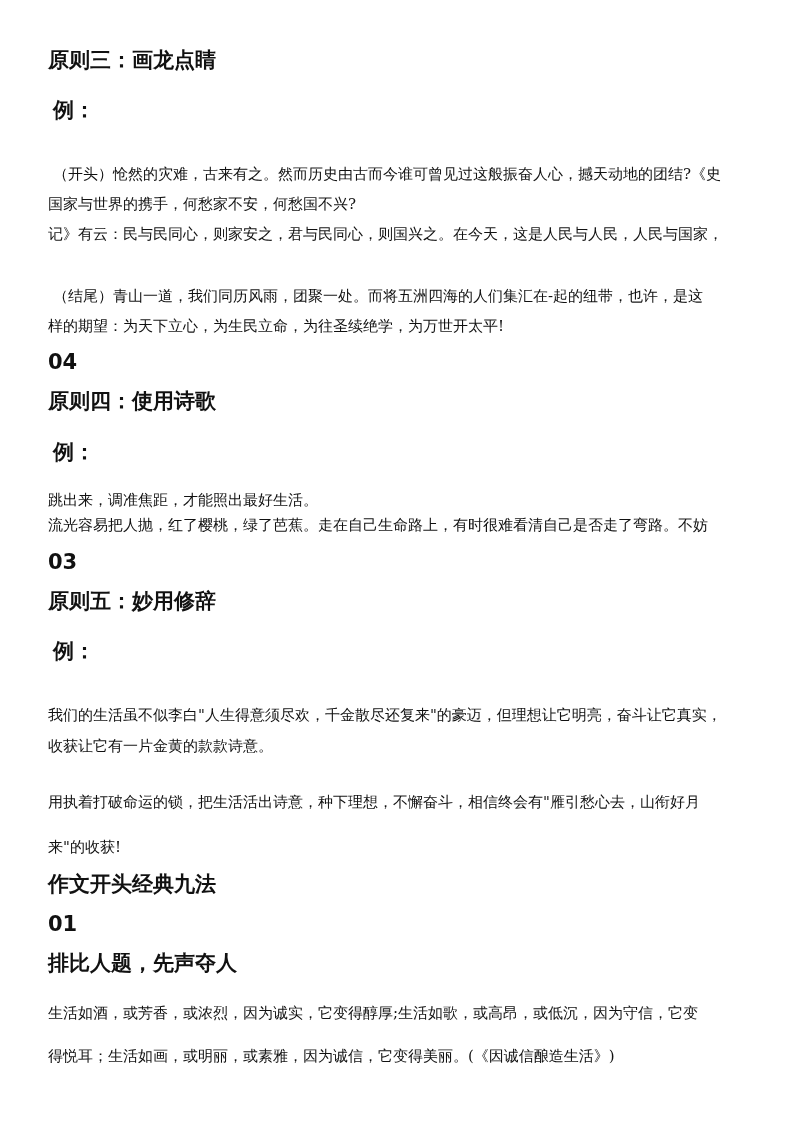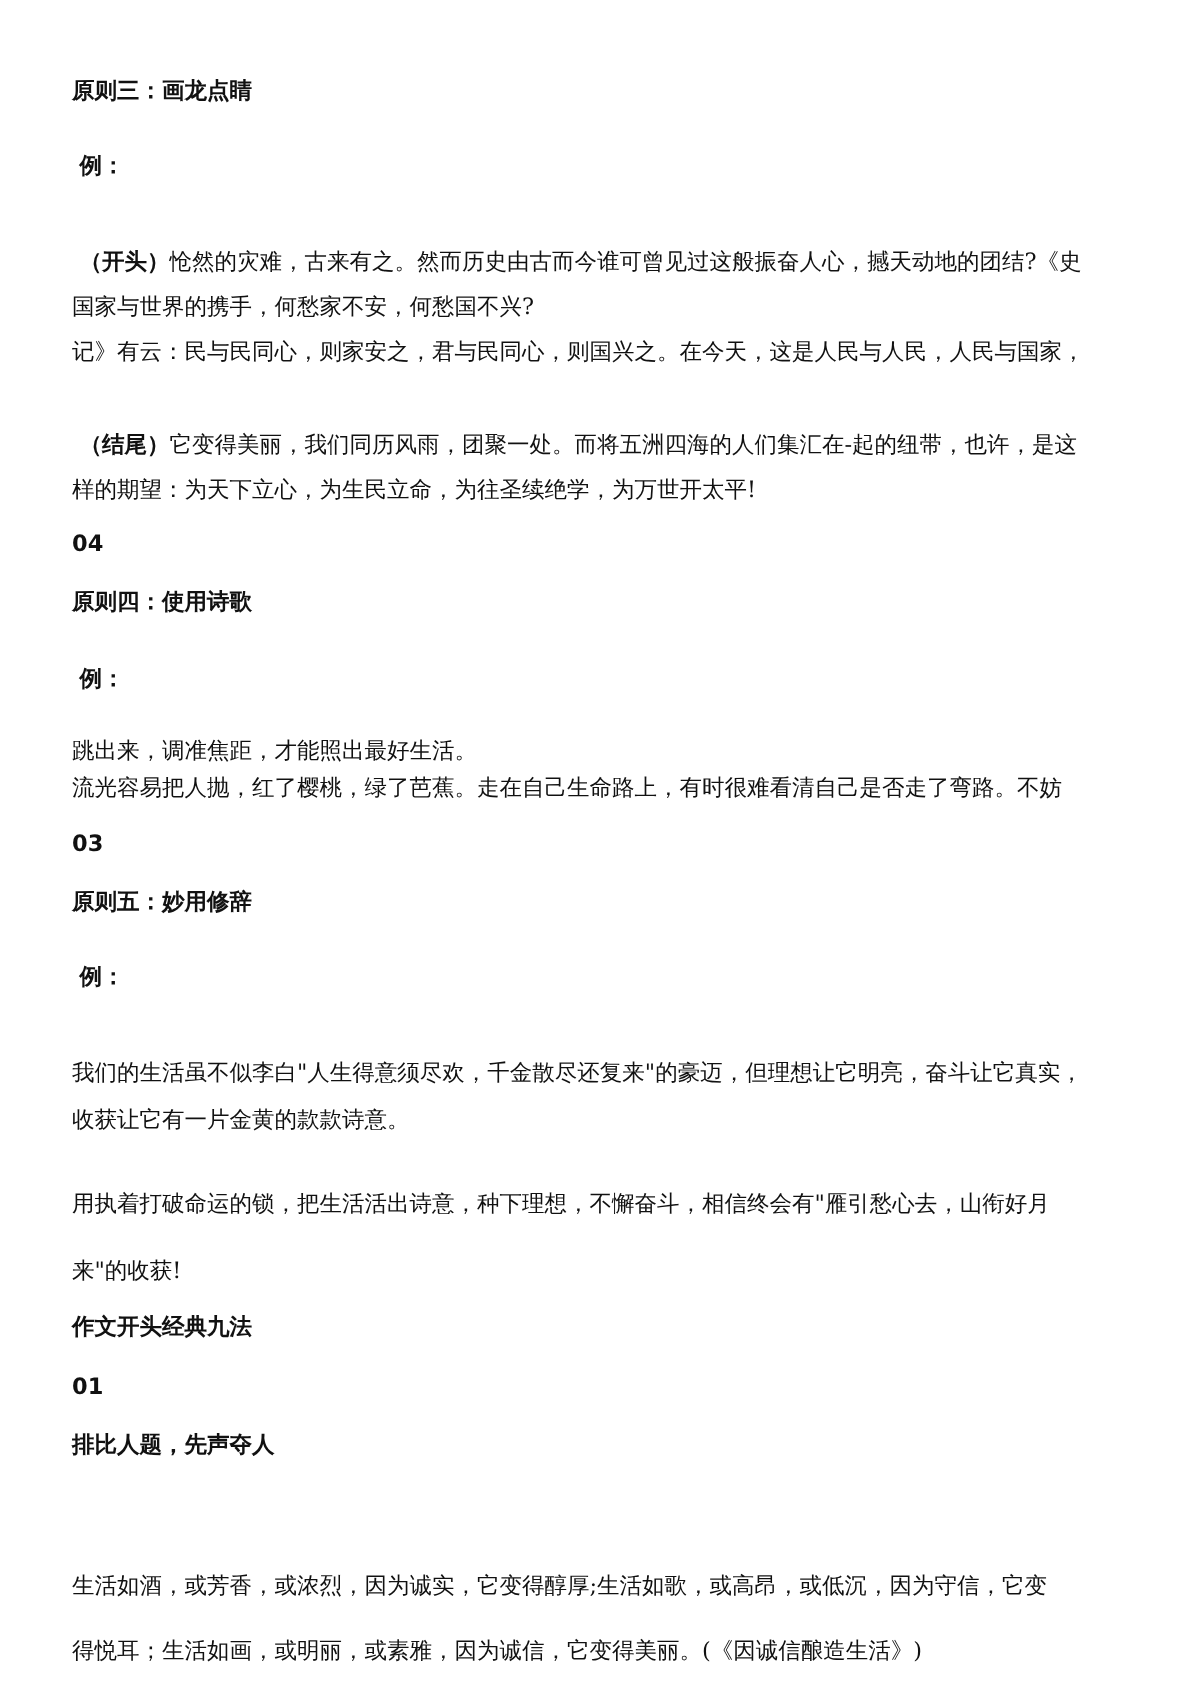--- a/index.html
+++ b/index.html
@@ -18,50 +18,50 @@
     .line {
       position: absolute;
       left: 48px;
       font-size: 15px;
       line-height: 20px;
       white-space: nowrap;
     }
     .bold {
       font-family: "DejaVu Sans", "Liberation Sans", sans-serif;
       font-weight: bold;
-      font-size: 15px;
+      font-size: 21px;
     }
     .indent1 { left: 53px; }
     .para {
       position: absolute;
       left: 48px;
       width: 700px;
       font-size: 15px;
       white-space: normal;
     }
     .lbl {
       font-family: "DejaVu Sans", "Liberation Sans", sans-serif;
-      font-weight: bold;
+      font-weight: normal;
     }
     .pl { display: block; white-space: nowrap; }
   </style>
 </head>
 <body>
 
 <div class="line bold" style="top:50px;">原则三：画龙点睛</div>
 <div class="line bold indent1" style="top:100px;">例：</div>
 
 <div class="para" style="top:159px; line-height:30px;">
   <span class="pl"><span class="lbl" style="margin-left:5px;">（开头）</span><span>怆然的灾难，古来有之。然而历史由古而今谁可曾见过这般振奋人心，撼天动地的团结?《史</span></span>
   <span class="pl">国家与世界的携手，何愁家不安，何愁国不兴?</span>
   <span class="pl">记》有云：民与民同心，则家安之，君与民同心，则国兴之。在今天，这是人民与人民，人民与国家，</span>
 </div>
 
 <div class="para" style="top:281px; line-height:30px;">
-  <span class="pl"><span class="lbl" style="margin-left:5px;">（结尾）</span><span>它变得美丽，我们同历风雨，团聚一处。而将五洲四海的人们集汇在-起的纽带，也许，是这</span></span>
+  <span class="pl"><span class="lbl" style="margin-left:5px;">（结尾）</span><span>青山一道，我们同历风雨，团聚一处。而将五洲四海的人们集汇在-起的纽带，也许，是这</span></span>
   <span class="pl">样的期望：为天下立心，为生民立命，为往圣续绝学，为万世开太平!</span>
 </div>
 
 <div class="line bold" style="top:352px;">04</div>
 <div class="line bold" style="top:391px;">原则四：使用诗歌</div>
 <div class="line bold indent1" style="top:442px;">例：</div>
 
 <div class="para" style="top:488px; line-height:25px;">
   <span class="pl">跳出来，调准焦距，才能照出最好生活。</span>
   <span class="pl">流光容易把人抛，红了樱桃，绿了芭蕉。走在自己生命路上，有时很难看清自己是否走了弯路。不妨</span>
@@ -78,16 +78,16 @@
 
 <div class="para" style="top:780px; line-height:45px;">
   <span class="pl">用执着打破命运的锁，把生活活出诗意，种下理想，不懈奋斗，相信终会有"雁引愁心去，山衔好月</span>
   <span class="pl">来"的收获!</span>
 </div>
 
 <div class="line bold" style="top:874px;">作文开头经典九法</div>
 <div class="line bold" style="top:914px;">01</div>
 <div class="line bold" style="top:953px;">排比人题，先声夺人</div>
 
-<div class="para" style="top:1036px; line-height:43px;">
+<div class="para" style="top:992px; line-height:43px;">
   <span class="pl">生活如酒，或芳香，或浓烈，因为诚实，它变得醇厚;生活如歌，或高昂，或低沉，因为守信，它变</span>
   <span class="pl">得悦耳；生活如画，或明丽，或素雅，因为诚信，它变得美丽。(《因诚信酿造生活》)</span>
 </div>
 
 </body></html>

